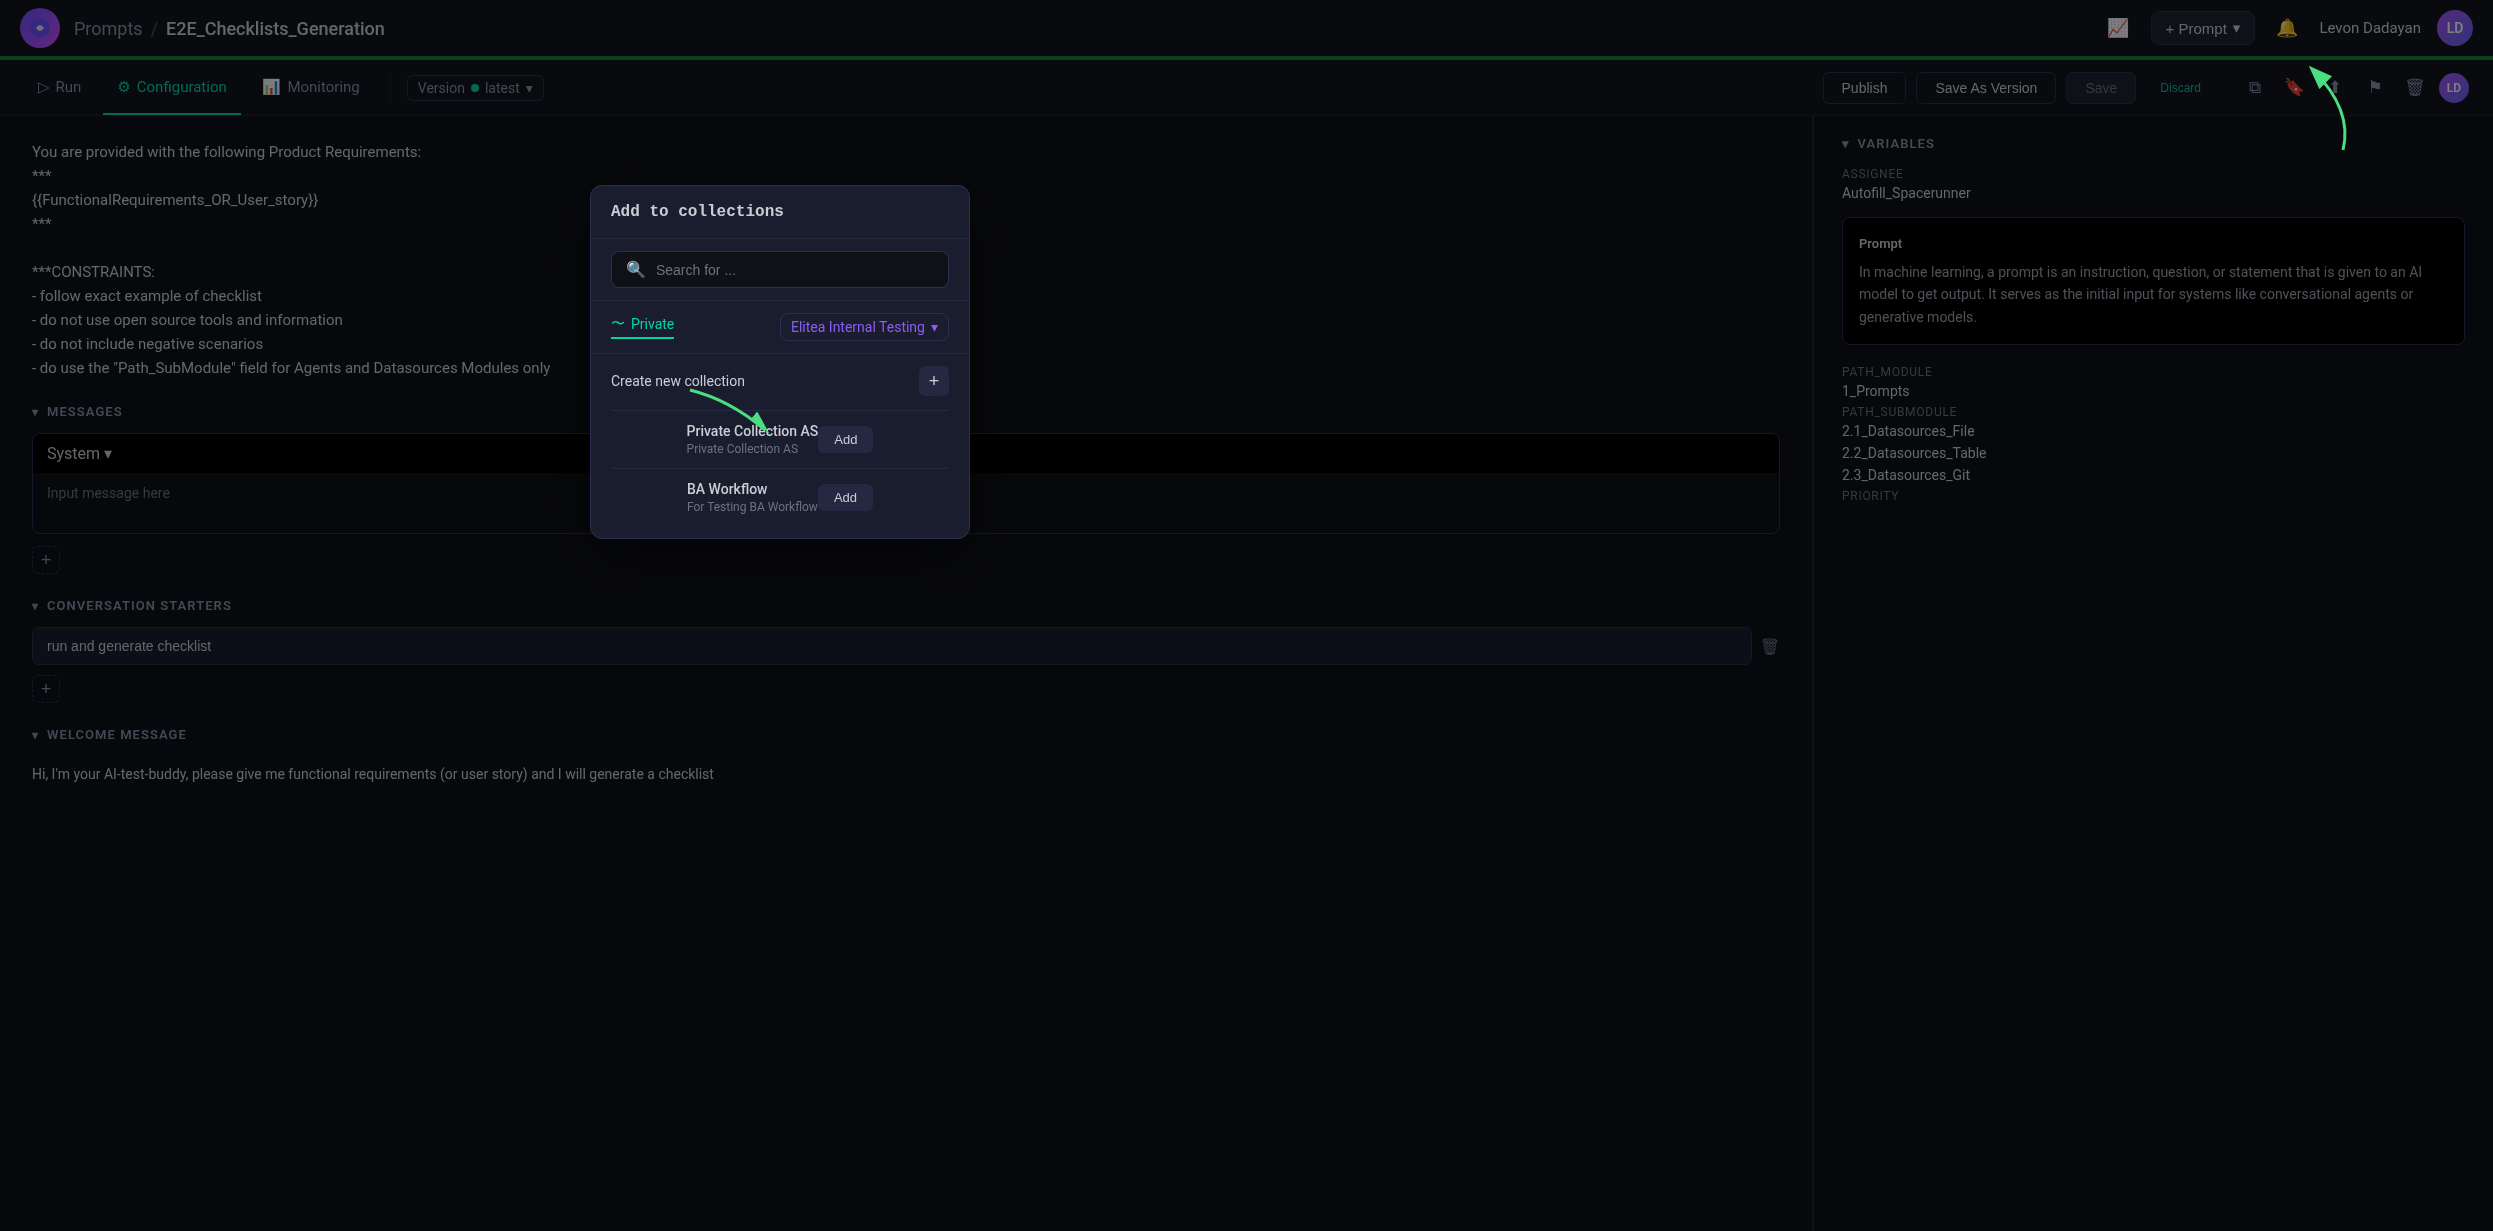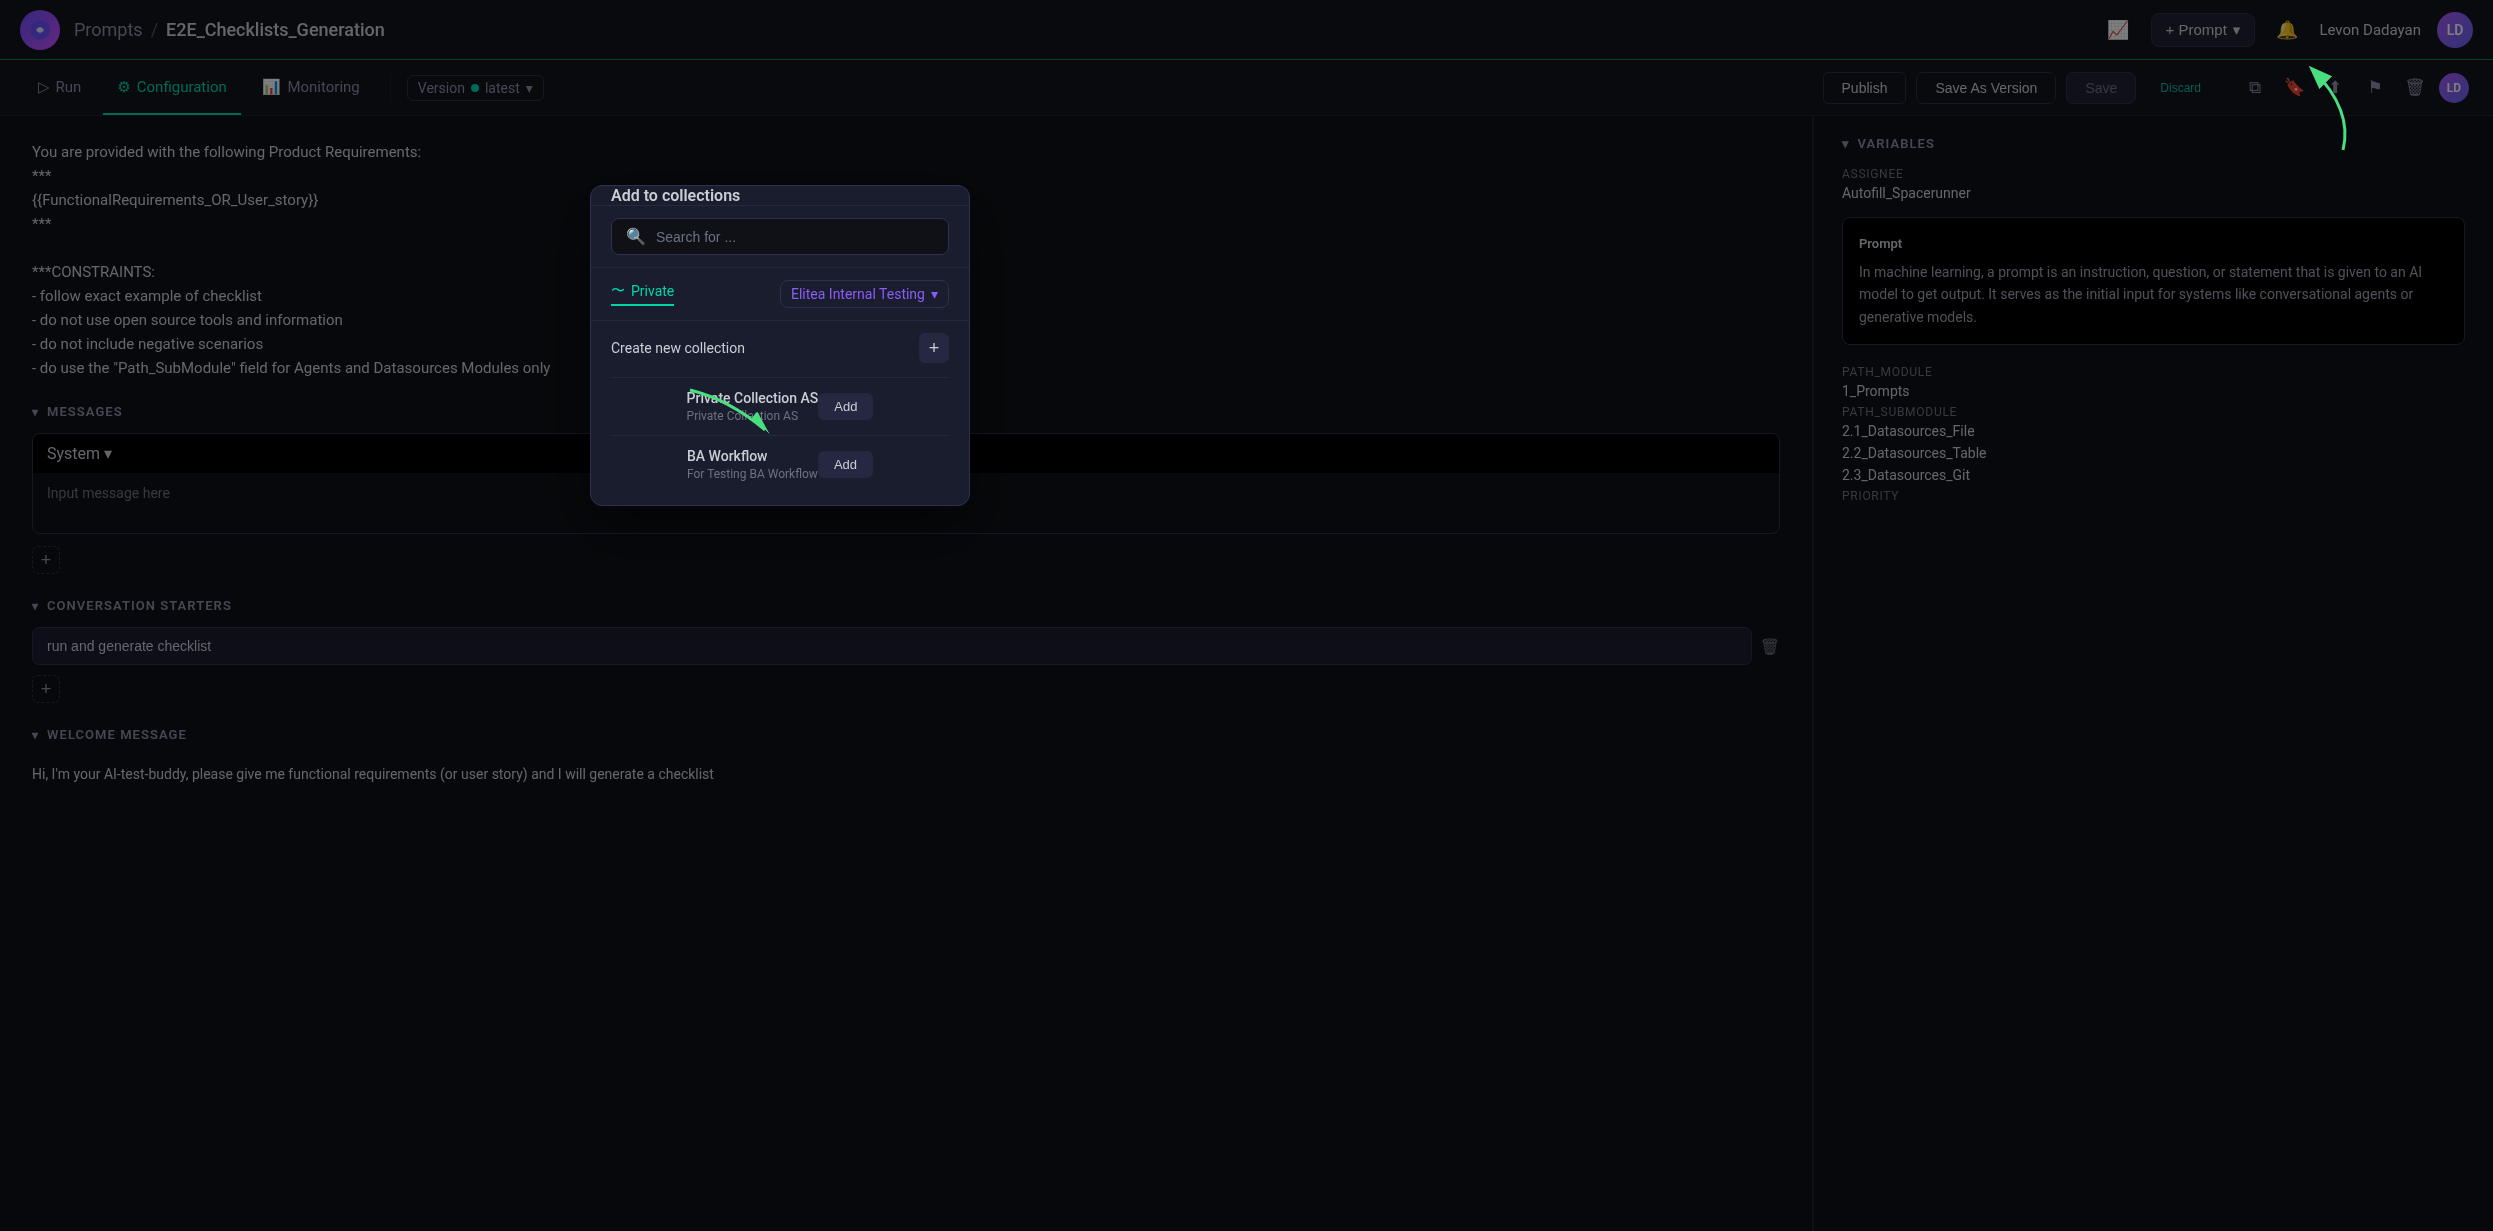--- a/index.html
+++ b/index.html
@@ -13,21 +13,21 @@
       position: relative;
     }
 
     
     .top-nav {
       display: flex;
       align-items: center;
       background: #12141c;
       height: 60px;
       padding: 0 20px;
-      border-bottom: 1px solid #15803d;
+      border-bottom: 4px solid #15803d;
       position: relative;
       z-index: 10;
     }
     .top-nav-logo {
       width: 40px;
       height: 40px;
       border-radius: 50%;
       background: linear-gradient(135deg, #6a4fff, #c94fff);
       display: flex; align-items: center; justify-content: center;
       flex-shrink: 0;
@@ -306,25 +306,26 @@
       left: 590px;
       width: 380px;
       background: #1a1d2e;
       border: 1px solid #2d3050;
       border-radius: 12px;
       z-index: 200;
       overflow: hidden;
       box-shadow: 0 20px 60px rgba(0,0,0,0.5);
     }
     .modal-header {
-      padding: 0 20px;
+      padding: 17px 20px;
       font-size: 16px;
       font-weight: 600;
       color: #c9cdd4;
       border-bottom: 1px solid #252840;
+      font-family: Liberation Mono, monospace;
     }
     .modal-search {
       padding: 12px 20px;
       border-bottom: 1px solid #252840;
     }
     .modal-search-inner {
       display: flex;
       align-items: center;
       gap: 10px;
       background: #0f1117;

